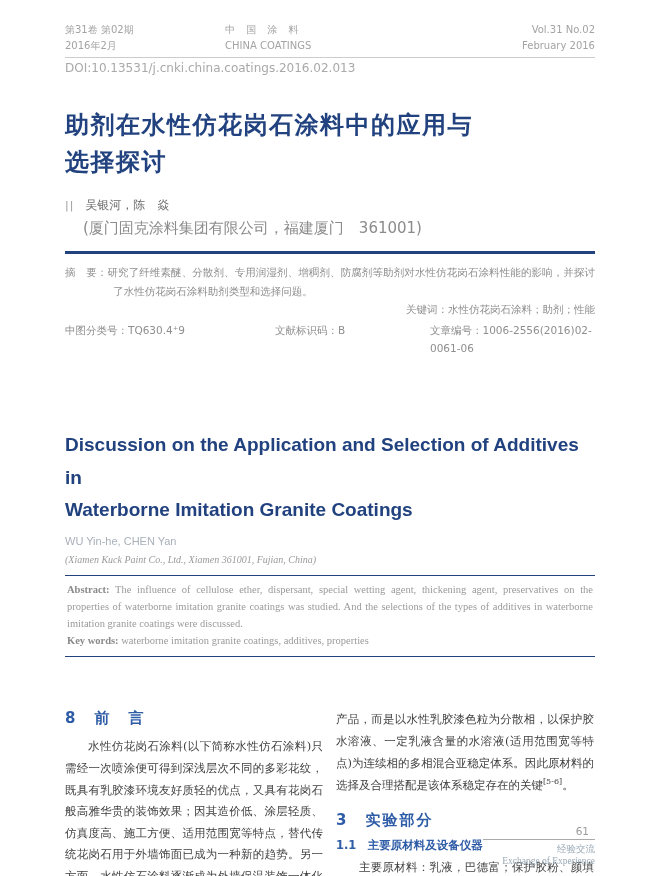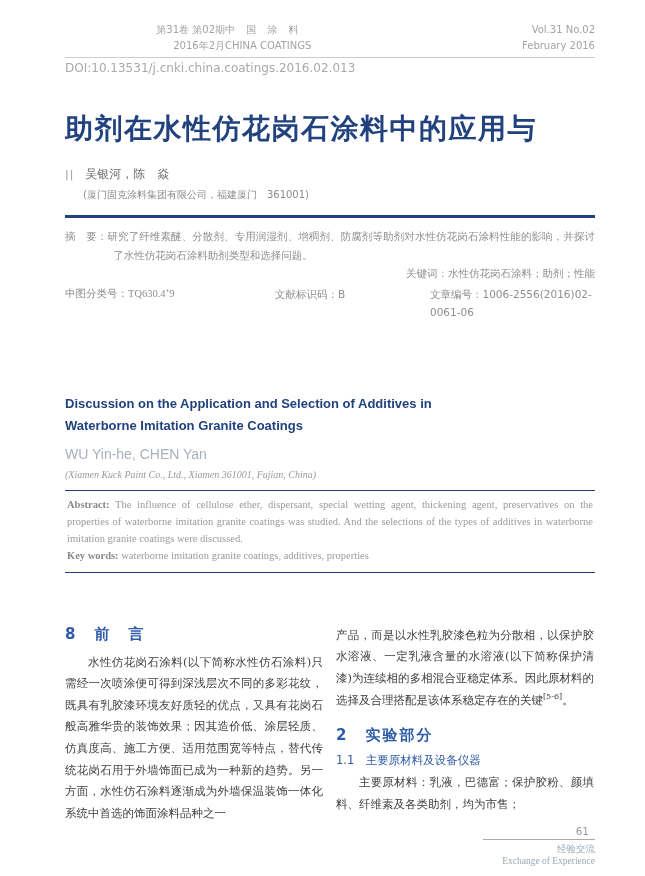--- a/index.html
+++ b/index.html
@@ -9,63 +9,63 @@
     background:#ffffff;
     box-sizing:border-box;
     padding:22px 50px 0 65px;
     font-family:"DejaVu Sans","Liberation Sans",sans-serif;
     color:#404040;
     overflow:hidden;
   }
   
   .jhead{display:flex;justify-content:space-between;align-items:flex-start;
     color:#a3a3a3;font-size:10px;line-height:1.55;}
-  .jhead .col-left{text-align:right;width:160px;}
+  .jhead .col-left{text-align:left;width:160px;}
   .jhead .col-center{flex:1;}
   .jhead .col-center .cn{letter-spacing:4px;}
   .jhead .col-right{text-align:right;width:160px;}
   .jhead-rule{border-top:1px solid #cccccc;margin-top:4px;}
   .doi{color:#a9a9a9;font-size:12px;margin-top:3px;}
 
   
   .title-cn{margin-top:32px;color:#21427f;font-weight:bold;
-    font-size:28px;line-height:1.55;letter-spacing:1.5px;}
+    font-size:24px;line-height:1.55;letter-spacing:1.5px;}
   .authors-row{margin-top:16px;font-size:12px;color:#6b6b6b;}
   .author-marker{color:#9a9a9a;margin-right:7px;font-size:11px;letter-spacing:1px;}
-  .affiliation-cn{margin-top:5px;margin-left:18px;font-size:10px;color:#8b8b8b;}
+  .affiliation-cn{margin-top:5px;margin-left:18px;font-size:15px;color:#8b8b8b;}
   .rule-navy-thick{border-top:3px solid #21427f;margin-top:13px;}
 
   
   .meta-cn{margin-top:9px;font-size:10.5px;color:#8e8e8e;line-height:1.75;}
   .meta-cn .abs{padding-left:4.6em;text-indent:-4.6em;margin:0;text-align:justify;}
   .meta-cn .kw{margin:0;text-align:right;}
   .clc-row{display:flex;margin-top:2px;font-size:10.5px;color:#8e8e8e;}
-  .clc-row .c1{width:210px;font-family:Liberation Serif, serif;}
+  .clc-row .c1{width:210px;}
   .clc-row .c2{width:155px;}
   .clc-row .c3{flex:1;}
 
   
   .title-en{margin-top:72px;color:#21427f;font-weight:bold;
-    font-size:13px;line-height:1.7;font-family:"Liberation Sans","DejaVu Sans",sans-serif;}
-  .authors-en{margin-top:9px;font-size:14px;color:#a8b0ba;
+    font-size:19px;line-height:1.7;font-family:"Liberation Sans","DejaVu Sans",sans-serif;}
+  .authors-en{margin-top:9px;font-size:11px;color:#a8b0ba;
     font-family:"Liberation Sans","DejaVu Sans",sans-serif;}
   .affiliation-en{margin-top:7px;font-size:10px;color:#9a9a9a;font-style:italic;
     font-family:"Liberation Serif","DejaVu Serif",serif;}
   .rule-navy-thin{border-top:1.5px solid #21427f;margin-top:10px;}
   .abstract-en{padding:6px 2px 7px 2px;font-size:10.5px;line-height:1.6;color:#9a9a9a;
     text-align:justify;font-family:"Liberation Serif","DejaVu Serif",serif;margin:0;}
   .abstract-en b{color:#8a8a8a;}
   .abstract-en .kwline{display:block;}
 
   
   .body-cols{display:flex;gap:13px;margin-top:52px;}
   .bcol{width:258px;}
   .sec-h{color:#2e5ca6;font-weight:bold;font-size:15px;letter-spacing:2px;margin:0 0 8px 0;}
   .sec-h.right{margin-top:14px;}
-  .sub-h{color:#2e5ca6;font-weight:normal;font-size:11.5px;margin:6px 0 4px 0;}
+  .sub-h{color:#2e5ca6;font-weight:bold;font-size:11.5px;margin:6px 0 4px 0;}
   .bp{font-size:11.5px;line-height:1.88;text-align:justify;color:#3f3f3f;margin:0;
     font-family:"DejaVu Serif","Liberation Serif",serif;}
   .bp.indent{text-indent:2em;}
   .bp sup{font-size:8px;color:#3f3f3f;}
   .pagefoot{position:absolute;right:50px;bottom:10px;text-align:right;
     font-size:9.5px;color:#9aa9b5;}
   .pagefoot .pagenum{color:#9a9a9a;font-size:10.5px;padding-right:6px;}
   .pagefoot-line{border-top:1px solid #aaaaaa;width:112px;margin:2px 0 3px auto;}
   .pagefoot .en{font-family:"Liberation Serif","DejaVu Serif",serif;}
 </style>
@@ -86,20 +86,21 @@
     <div class="col-right">
       <div>Vol.31 No.02</div>
       <div>February 2016</div>
     </div>
   </div>
   <div class="jhead-rule"></div>
   <div class="doi">DOI:10.13531/j.cnki.china.coatings.2016.02.013</div>
 
   <h1 class="title-cn" style="margin-bottom:0;">
     <span>助剂在水性仿花岗石涂料中的应用与</span><br>
+    <span>选择探讨</span>
   </h1>
 
   <div class="authors-row">
     <span class="author-marker">||</span>
     <span>吴银河，陈　焱</span>
   </div>
   <div class="affiliation-cn">(厦门固克涂料集团有限公司，福建厦门　361001)</div>
 
   <div class="rule-navy-thick"></div>
 
@@ -134,23 +135,23 @@
   <div class="body-cols">
     <div class="bcol">
       <h3 class="sec-h">8　前　言</h3>
       <p class="bp indent">
         <span>水性仿花岗石涂料(以下简称水性仿石涂料)只需经一次喷涂便可得到深浅层次不同的多彩花纹，既具有乳胶漆环境友好质轻的优点，又具有花岗石般高雅华贵的装饰效果；因其造价低、涂层轻质、仿真度高、施工方便、适用范围宽等特点，替代传统花岗石用于外墙饰面已成为一种新的趋势。另一方面，水性仿石涂料逐渐成为外墙保温装饰一体化系统中首选的饰面涂料品种之一</span>
       </p>
 
     </div>
     <div class="bcol">
       <p class="bp">
-        <span>产品，而是以水性乳胶漆色粒为分散相，以保护胶水溶液、一定乳液含量的水溶液(以下简称保护清漆)为连续相的多相混合亚稳定体系。因此原材料的选择及合理搭配是该体系稳定存在的关键</span><sup>[5-6]</sup><span>。</span>
+        <span>产品，而是以水性乳胶漆色粒为分散相，以保护胶水溶液、一定乳液含量的水溶液(适用范围宽等特点)为连续相的多相混合亚稳定体系。因此原材料的选择及合理搭配是该体系稳定存在的关键</span><sup>[5-6]</sup><span>。</span>
       </p>
-      <h3 class="sec-h right">2　实验部分</h3>
+      <h3 class="sec-h right">3　实验部分</h3>
       <h4 class="sub-h">1.1　主要原材料及设备仪器</h4>
       <p class="bp indent">主要原材料：乳液，巴德富；保护胶粉、颜填料、纤维素及各类助剂，均为市售；</p>
 
     </div>
   </div>
 
   <div class="pagefoot">
     <div class="pagenum">61</div>
     <div class="pagefoot-line"></div>
     <div>经验交流</div>

